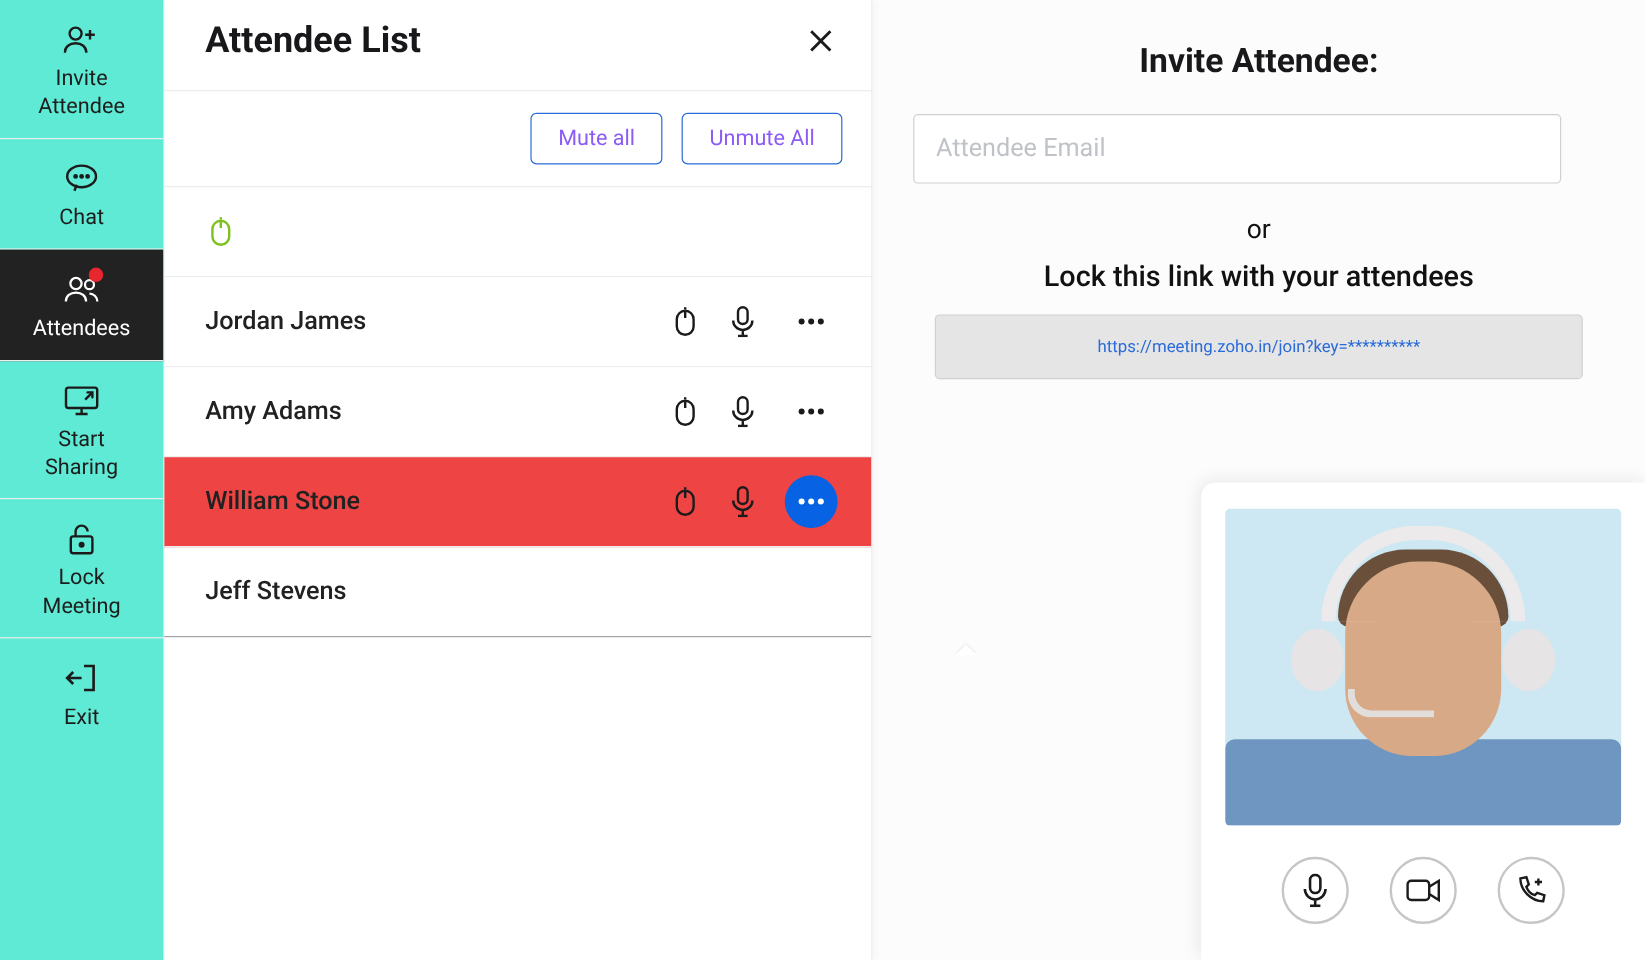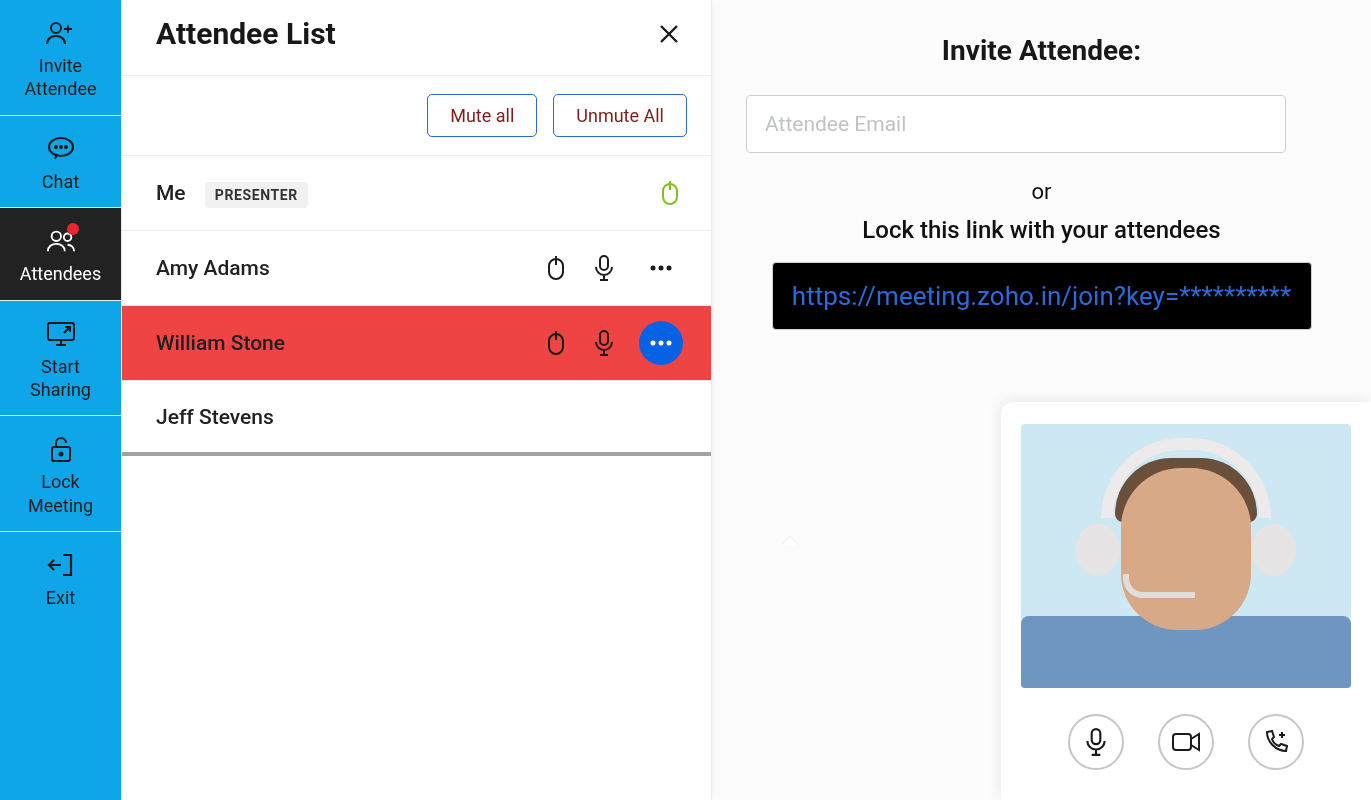--- a/index.html
+++ b/index.html
@@ -1,32 +1,32 @@
 <!DOCTYPE html>
 <html><head>
 <meta charset="utf-8">
 <style>
 * { box-sizing: border-box; margin: 0; padding: 0; font-family: -apple-system, BlinkMacSystemFont, "Segoe UI", Roboto, Helvetica, Arial, sans-serif; }
 body { width: 1371px; height: 800px; background: #fcfcfc; display: flex; overflow: hidden; }
 
 
-.sidebar { width: 122px; background: #0ea5e9; border-right: 1px solid #e9e9e9; display: flex; flex-direction: column; }
+.sidebar { width: 137px; background: #5eead4; border-right: 1px solid #e9e9e9; display: flex; flex-direction: column; }
 .sb-item { display: flex; flex-direction: column; align-items: center; justify-content: center; padding: 18px 4px 14px; cursor: pointer; border-bottom: 1px solid #eeeeee; color: #1d1d1d; position: relative; }
 .sb-item.active { background: #222; color: #fff; }
 .sb-item .sb-icon { width: 30px; height: 30px; display: flex; align-items: center; justify-content: center; margin-bottom: 6px; position: relative; }
 .sb-item .sb-label { font-size: 18px; text-align: center; line-height: 1.3; }
 .sb-item .red-dot { position: absolute; top: -3px; right: -3px; width: 12px; height: 12px; border-radius: 50%; background: #e7262e; }
 
 
 .panel { width: 590px; background: #fff; border-right: 1px solid #ececec; box-shadow: 2px 0 6px rgba(0,0,0,.03); display: flex; flex-direction: column; }
 .panel-header { display: flex; align-items: center; justify-content: space-between; padding: 16px 28px 24px 34px; border-bottom: 1px solid #ececec; }
 .panel-title { font-size: 30px; font-weight: 700; color: #18181b; }
 .panel .close-x { width: 28px; height: 28px; display:flex; align-items:center; justify-content:center; cursor:pointer; }
 .actions-row { display: flex; justify-content: flex-end; gap: 16px; padding: 18px 24px; border-bottom: 1px solid #ececec; }
-.btn-outline { padding: 10px 22px; border: 1px solid #2a6bd7; color: #7f1d1d; font-size: 18px; background: #fff; border-radius: 5px; cursor: pointer; }
+.btn-outline { padding: 10px 22px; border: 1px solid #2a6bd7; color: #8b5cf6; font-size: 18px; background: #fff; border-radius: 5px; cursor: pointer; }
 
 .list { flex: 1; position: relative; }
 .row { display: flex; align-items: center; padding: 0 28px 0 34px; height: 75px; border-bottom: 1px solid #eee; }
 .row.hovered { background: #ef4444; }
 .row .name { font-size: 21px; color: #212121; font-weight: 500; flex: 1; }
 .row .badge { margin-left: 14px; padding: 5px 10px; background: #f1f1f1; border-radius: 4px; font-size: 14px; letter-spacing: .6px; font-weight: 700; color: #333; }
 .row-icons { display: flex; align-items: center; gap: 22px; }
 .row-icon { width: 26px; height: 26px; display: flex; align-items: center; justify-content: center; cursor: pointer; color:#1b1b1b; }
 .dots-btn { width: 44px; height: 44px; border-radius: 50%; display: flex; align-items: center; justify-content: center; cursor: pointer; }
 .dots-btn.active { background: #0763e3; }
@@ -38,21 +38,21 @@
 .ctx-item.hl { background: #0763e3; color: #fff; }
 .ctx-caret { position:absolute; left:659px; top:381px; width:0; height:0; border-left:9px solid transparent; border-right:9px solid transparent; border-bottom:9px solid #fff; filter:drop-shadow(0 -1px 1px rgba(0,0,0,.08)); }
 
 
 .right { flex: 1; position: relative; padding: 34px 34px 0; }
 .inv-title { font-size: 28px; font-weight: 700; color: #18181b; text-align: center; margin-bottom: 28px; }
 .field { width: 540px; max-width: 100%; margin: 0 auto 18px; background: #fff; border: 1px solid #d0d0d0; border-radius: 4px; padding: 16px 18px; font-size: 21px; color: #222; }
 .field::placeholder { color: #bfc3c7; }
 .or-txt { text-align: center; font-size: 22px; margin: 8px 0 12px; color: #111; }
 .share-txt { text-align: center; font-size: 24px; font-weight: 500; margin-bottom: 18px; color: #111; }
-.link-box { width: 540px; max-width: 100%; margin: 0 auto; background: #000000; border: 1px solid #d0d0d0; border-radius: 4px; padding: 18px 18px; font-size: 26px; color: #2a6bd7; text-align: center; }
+.link-box { width: 540px; max-width: 100%; margin: 0 auto; background: #e5e5e5; border: 1px solid #d0d0d0; border-radius: 4px; padding: 18px 18px; font-size: 14px; color: #2a6bd7; text-align: center; }
 
 
 .video-card { position: absolute; right: 0; bottom: 0; width: 370px; height: 398px; background: #fff; border-top-left-radius: 12px; box-shadow: -2px -2px 14px rgba(0,0,0,.08); padding: 22px 18px 18px; }
 .video-img { width: 330px; height: 264px; margin: 0 auto 26px; border-radius: 4px; background: #cde8f2; position: relative; overflow:hidden; }
 .vid-controls { display: flex; justify-content: center; gap: 34px; }
 .vc-btn { width: 56px; height: 56px; border-radius: 50%; border: 2px solid #c6c6c6; display: flex; align-items: center; justify-content: center; cursor: pointer; color:#1b1b1b; }
 
 
 .person { position:absolute; inset:0; }
 .person .headset-band{ position:absolute; left:50%; transform:translateX(-50%); top:14px; width:170px; height:80px; border:12px solid #eceaea; border-bottom:none; border-radius:100px 100px 0 0;}
@@ -152,38 +152,32 @@
     </span>
   </div>
   <div class="actions-row">
     <button class="btn-outline">Mute all</button>
     <button class="btn-outline">Unmute All</button>
   </div>
 
   <div class="list">
 
     <div class="row">
-      <span class="name">
-        <span>Me</span>
-        <span class="badge">PRESENTER</span>
-      </span>
       <div class="row-icons">
         <span class="row-icon" style="color:#7cc11e">
           <svg width="18" height="26" viewBox="0 0 18 26" fill="none" stroke="currentColor" stroke-width="2">
               <rect x="2" y="4" width="14" height="20" rx="7"></rect>
               <path d="M9 4v6M9 1v2"></path>
             </svg>
         </span>
       </div>
     </div>
 
-
-
     <div class="row">
-      <span class="name">Amy Adams</span>
+      <span class="name">Jordan James</span>
       <div class="row-icons">
         <span class="row-icon">
             <svg width="18" height="26" viewBox="0 0 18 26" fill="none" stroke="currentColor" stroke-width="2">
               <rect x="2" y="4" width="14" height="20" rx="7"></rect>
               <path d="M9 4v6M9 1v2"></path>
             </svg>
           </span>
         <span class="row-icon">
             <svg width="20" height="26" viewBox="0 0 20 26" fill="none" stroke="currentColor" stroke-width="2">
               <rect x="6" y="1" width="8" height="14" rx="4"></rect>
@@ -193,20 +187,46 @@
         <span class="dots-btn">
             <svg width="24" height="8" viewBox="0 0 24 8">
               <circle cx="4" cy="4" r="2.5" fill="#1b1b1b"></circle>
               <circle cx="12" cy="4" r="2.5" fill="#1b1b1b"></circle>
               <circle cx="20" cy="4" r="2.5" fill="#1b1b1b"></circle>
             </svg>
           </span>
       </div>
     </div>
 
+
+    <div class="row">
+      <span class="name">Amy Adams</span>
+      <div class="row-icons">
+        <span class="row-icon">
+            <svg width="18" height="26" viewBox="0 0 18 26" fill="none" stroke="currentColor" stroke-width="2">
+              <rect x="2" y="4" width="14" height="20" rx="7"></rect>
+              <path d="M9 4v6M9 1v2"></path>
+            </svg>
+          </span>
+        <span class="row-icon">
+            <svg width="20" height="26" viewBox="0 0 20 26" fill="none" stroke="currentColor" stroke-width="2">
+              <rect x="6" y="1" width="8" height="14" rx="4"></rect>
+              <path d="M2 12a8 8 0 0016 0M10 20v5M6 25h8"></path>
+            </svg>
+          </span>
+        <span class="dots-btn">
+            <svg width="24" height="8" viewBox="0 0 24 8">
+              <circle cx="4" cy="4" r="2.5" fill="#1b1b1b"></circle>
+              <circle cx="12" cy="4" r="2.5" fill="#1b1b1b"></circle>
+              <circle cx="20" cy="4" r="2.5" fill="#1b1b1b"></circle>
+            </svg>
+          </span>
+      </div>
+    </div>
+
     <div class="row hovered">
       <span class="name">William Stone</span>
       <div class="row-icons">
         <span class="row-icon">
             <svg width="18" height="26" viewBox="0 0 18 26" fill="none" stroke="currentColor" stroke-width="2">
               <rect x="2" y="4" width="14" height="20" rx="7"></rect>
               <path d="M9 4v6M9 1v2"></path>
             </svg>
           </span>
         <span class="row-icon">
@@ -218,21 +238,21 @@
         <span class="dots-btn active">
             <svg width="24" height="8" viewBox="0 0 24 8">
               <circle cx="4" cy="4" r="2.5" fill="#1b1b1b"></circle>
               <circle cx="12" cy="4" r="2.5" fill="#1b1b1b"></circle>
               <circle cx="20" cy="4" r="2.5" fill="#1b1b1b"></circle>
             </svg>
           </span>
       </div>
     </div>
 
-    <div class="row" style="border-bottom:4px solid #a3a3a3">
+    <div class="row" style="border-bottom:1px solid #a3a3a3">
       <span class="name">Jeff Stevens</span>
       <div class="row-icons"></div>
     </div>
 
     <div class="ctx-caret"></div>
   </div>
 </div>
 
 <div class="right">
   <div class="inv-title">Invite Attendee:</div>

